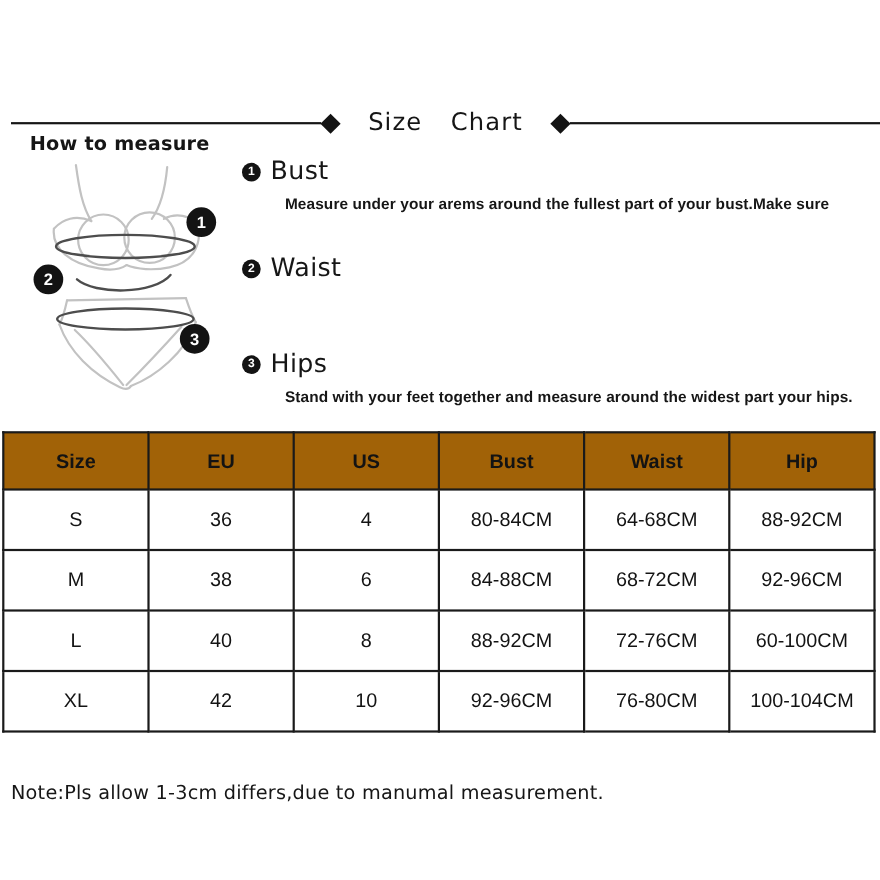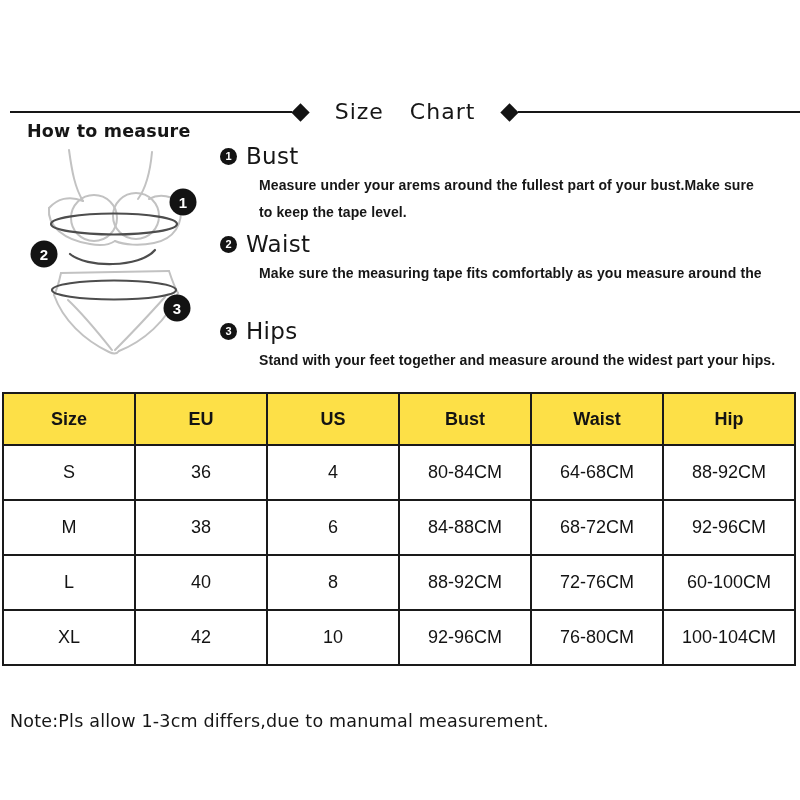--- a/index.html
+++ b/index.html
@@ -28,21 +28,21 @@
                flex: 0 0 auto; font-family: "Liberation Sans", sans-serif; }
   .sec-title { font-size: 23px; font-weight: 400; letter-spacing: 0.3px; }
   .sec-body { margin-left: 39px; margin-top: 3px; font-family: "Liberation Sans", sans-serif;
               font-size: 14px; font-weight: bold; line-height: 27px; letter-spacing: 0.1px; }
   .sec-body .line2-indent { padding-left: 7px; }
 
   
   .size-table { position: absolute; left: 2px; top: 392px; width: 794px; border-collapse: collapse;
                 table-layout: fixed; font-family: "Liberation Sans", sans-serif; }
   .size-table th, .size-table td { border: 2px solid #1a1a1a; text-align: center; vertical-align: middle; color: #131313; }
-  .size-table th { height: 52px; background: #fde047; font-size: 18px; font-weight: bold; }
+  .size-table th { height: 52px; background: #a16207; font-size: 18px; font-weight: bold; }
   .size-table td { height: 55px; font-size: 18px; font-weight: normal; }
 
   
   .note { position: absolute; left: 10px; top: 676px; font-size: 17.5px; font-weight: 400; letter-spacing: 0.2px; margin-top: 35px; }
 
   
   .garment { fill: none; stroke: #c2c2c2; stroke-width: 2; stroke-linecap: round; }
   .tape { fill: none; stroke: #4d4d4d; stroke-width: 2.2; stroke-linecap: round; }
   .svg-badge { fill: #131313; }
   .svg-badge-num { fill: #ffffff; font-family: "Liberation Sans", sans-serif; font-size: 15px; font-weight: bold; text-anchor: middle; }
@@ -100,31 +100,29 @@
 
 <div class="sections">
 
   <div class="section sec-bust">
     <div class="sec-head">
       <span class="num-badge">1</span>
       <span class="sec-title">Bust</span>
     </div>
     <div class="sec-body">
       <div>Measure under your arems around the fullest part of your bust.Make sure</div>
-      <div>to keep the tape level.</div>
     </div>
   </div>
 
   <div class="section sec-waist">
     <div class="sec-head">
       <span class="num-badge">2</span>
       <span class="sec-title">Waist</span>
     </div>
     <div class="sec-body">
-      <div>Make sure the measuring tape fits comfortably as you measure around the</div>
     </div>
   </div>
 
   <div class="section sec-hips">
     <div class="sec-head">
       <span class="num-badge">3</span>
       <span class="sec-title">Hips</span>
     </div>
     <div class="sec-body">
       <div>Stand with your feet together and measure around the widest part your hips.</div>

